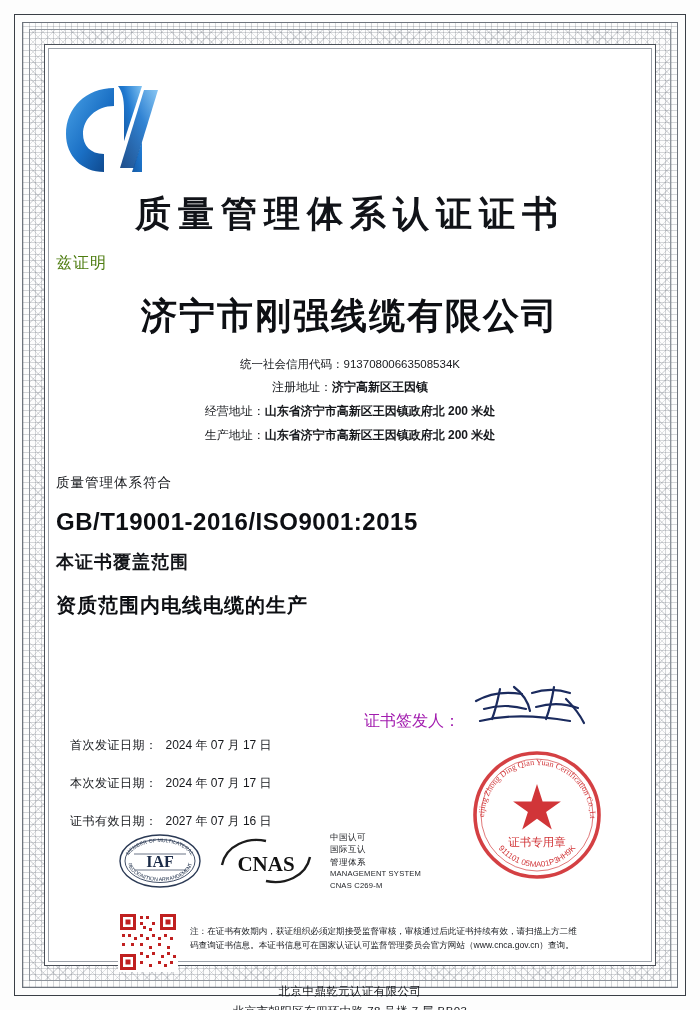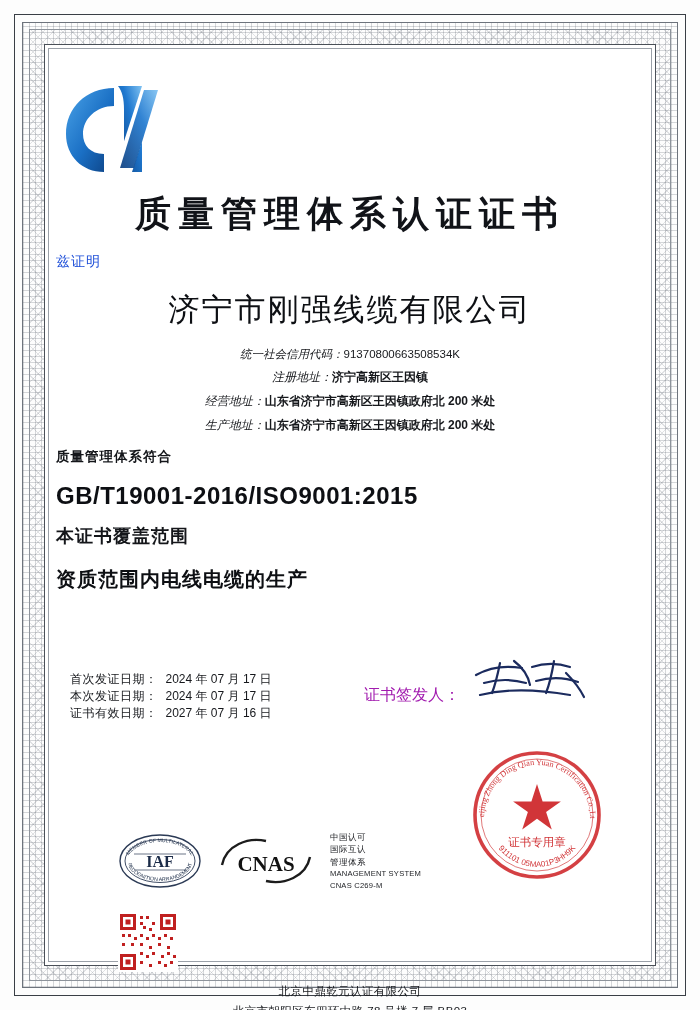--- a/index.html
+++ b/index.html
@@ -81,56 +81,55 @@
 
   .cert-no {
     margin-top: 16px;
     font-size: 13px;
     letter-spacing: 0.5px;
     color: #16181c;
   }
 
   .hereby {
     margin-top: 14px;
-    font-size: 14px;
-    color: #1d4ed8;
+    font-size: 16px;
+    color: #4d7c0f;
     letter-spacing: 1px;
   }
 
   .company {
     margin-top: 18px;
-    font-size: 31px;
-    font-weight: 400;
+    font-size: 36px;
+    font-weight: 700;
     letter-spacing: 2px;
     color: #0d0f13;
     text-align: center;
   }
 
   .info-block {
     margin-top: 16px;
     width: 100%;
     display: flex;
     flex-direction: column;
     align-items: center;
     gap: 7px;
   }
   .info-line {
     font-size: 11.5px;
     color: #16181c;
     white-space: nowrap;
   }
-  .info-line .lbl { font-weight: 400; font-style: italic; }
+  .info-line .lbl { font-weight: 400; }
   .info-line.bold { font-weight: 700; font-size: 12px; }
 
   .conform {
-    margin-top: 14px;
+    margin-top: 30px;
     font-size: 13.5px;
     color: #14161a;
     letter-spacing: 1px;
-    font-weight: bold;
   }
 
   .standard {
     margin-top: 16px;
     font-size: 24px;
     font-weight: 700;
     color: #0d0f13;
     letter-spacing: 0.5px;
   }
 
@@ -156,21 +155,22 @@
     width: 100%;
     display: flex;
     justify-content: space-between;
     align-items: flex-start;
     padding: 0 14px;
     box-sizing: border-box;
   }
   .dates {
     display: flex;
     flex-direction: column;
-    gap: 0;
+    gap: 21px;
+    margin-top: 40px;
   }
   .date-line {
     font-size: 12px;
     color: #16181c;
     white-space: nowrap;
   }
   .date-line .dlabel { letter-spacing: 0.5px; }
   .date-line .dval { margin-left: 8px; }
 
   .signer {
@@ -443,20 +443,24 @@
             <rect x="43" y="43" width="3" height="3"></rect>
           <rect x="49" y="40" width="3" height="3"></rect>
             <rect x="55" y="43" width="3" height="3"></rect>
           <rect x="22" y="49" width="3" height="3"></rect>
             <rect x="31" y="52" width="3" height="3"></rect>
           <rect x="40" y="49" width="3" height="3"></rect>
             <rect x="46" y="52" width="3" height="3"></rect>
           <rect x="52" y="49" width="3" height="3"></rect>
         </g>
       </svg>
+      <div class="note-text">
+        <div>注：在证书有效期内，获证组织必须定期接受监督审核，审核通过后此证书持续有效，请扫描上方二维</div>
+        <div>码查询证书信息。本证书信息可在国家认证认可监督管理委员会官方网站（www.cnca.gov.cn）查询。</div>
+      </div>
     </div>
 
     <div class="footer">
       <div class="footer-line">北京中鼎乾元认证有限公司</div>
       <div class="footer-line">北京市朝阳区东四环中路 78 号楼 7 层 BB03</div>
     </div>
 
   </div>
 </div>
 

